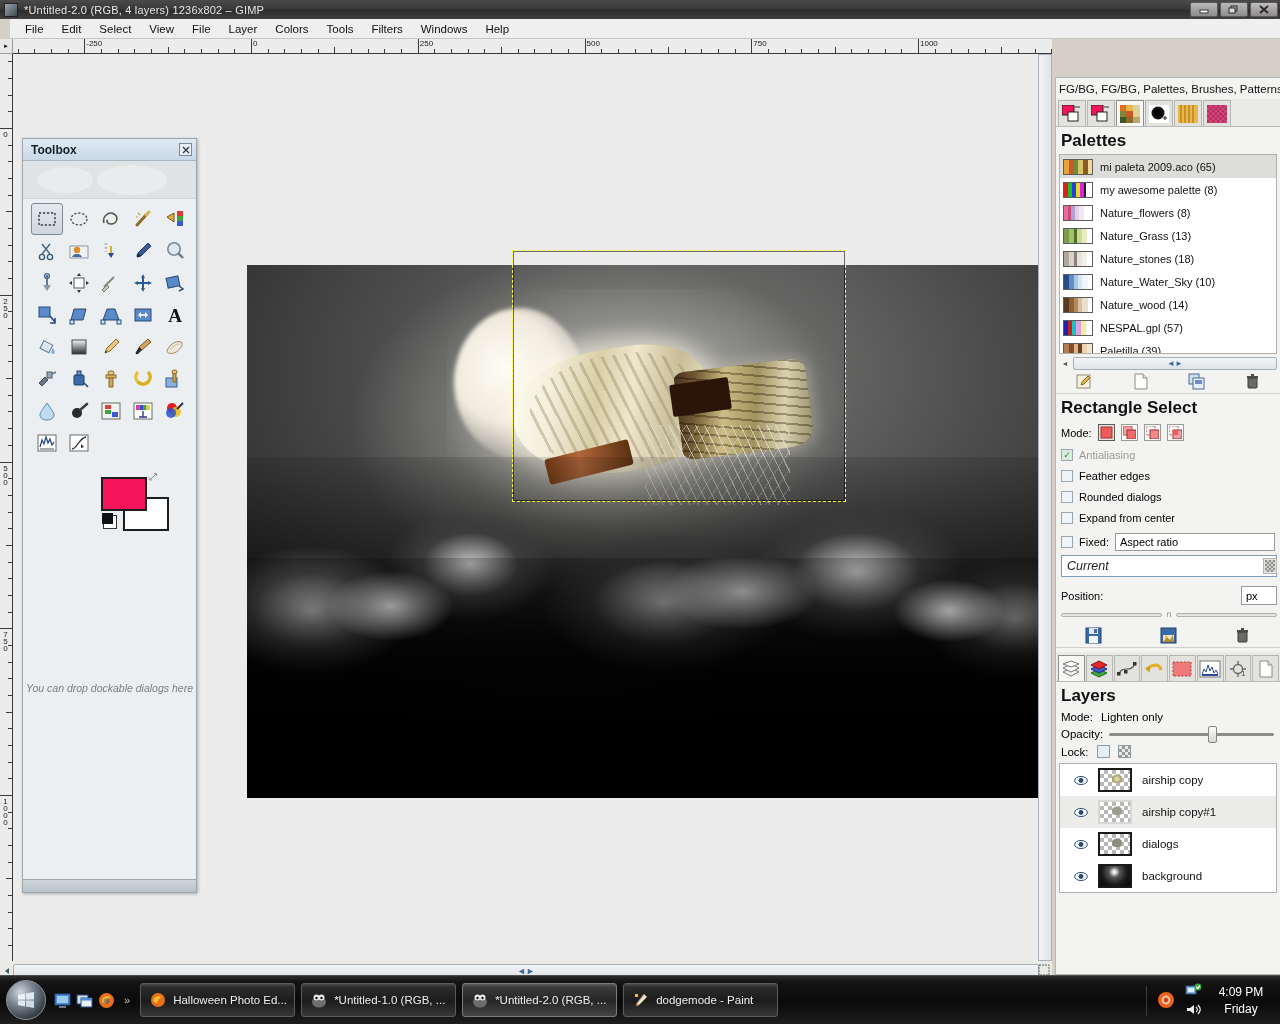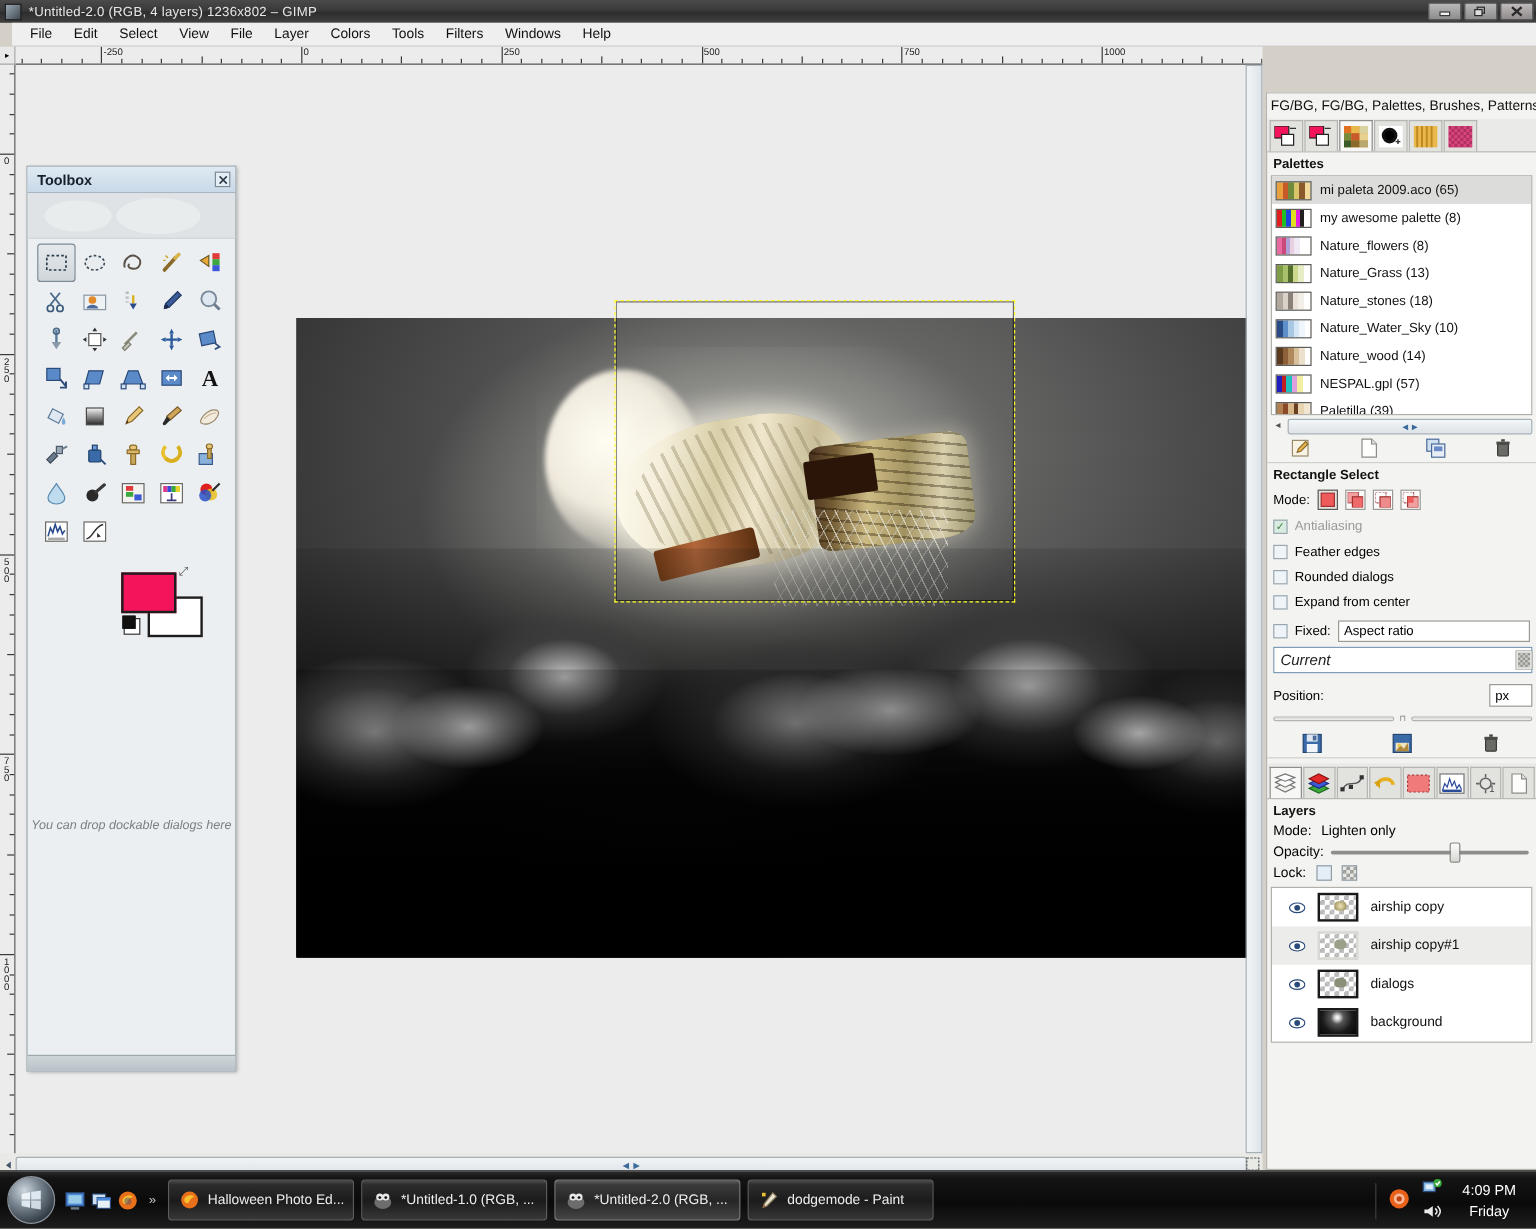--- a/index.html
+++ b/index.html
@@ -295,21 +295,21 @@
     background:#eaeae8; border-bottom:1px solid #b9b9b5; padding-left:2px;
   }
   .dtab {
     width:28px;height:26px; margin-right:1px;
     border:1px solid #b5b5b1; border-bottom:none;
     background:#e2e2df;
     display:flex;align-items:center;justify-content:center;
   }
   .dtab.sel { background:#f7f7f5; border-color:#8d8d89; }
   .panel-title {
-    font-size:11px; font-weight:bold; padding:4px 0 3px 5px; color:#111;
+    font-size:17px; font-weight:bold; padding:4px 0 3px 5px; color:#111;
   }
   
   #palette-list {
     margin:0 3px; height:200px; background:#fff; border:1px solid #b0b0ac;
     overflow:hidden; position:relative;
   }
   .pal-row {
     display:flex;align-items:center; height:23px; padding-left:3px; gap:7px;
   }
   .pal-row.sel { background:#dcdcda; }

